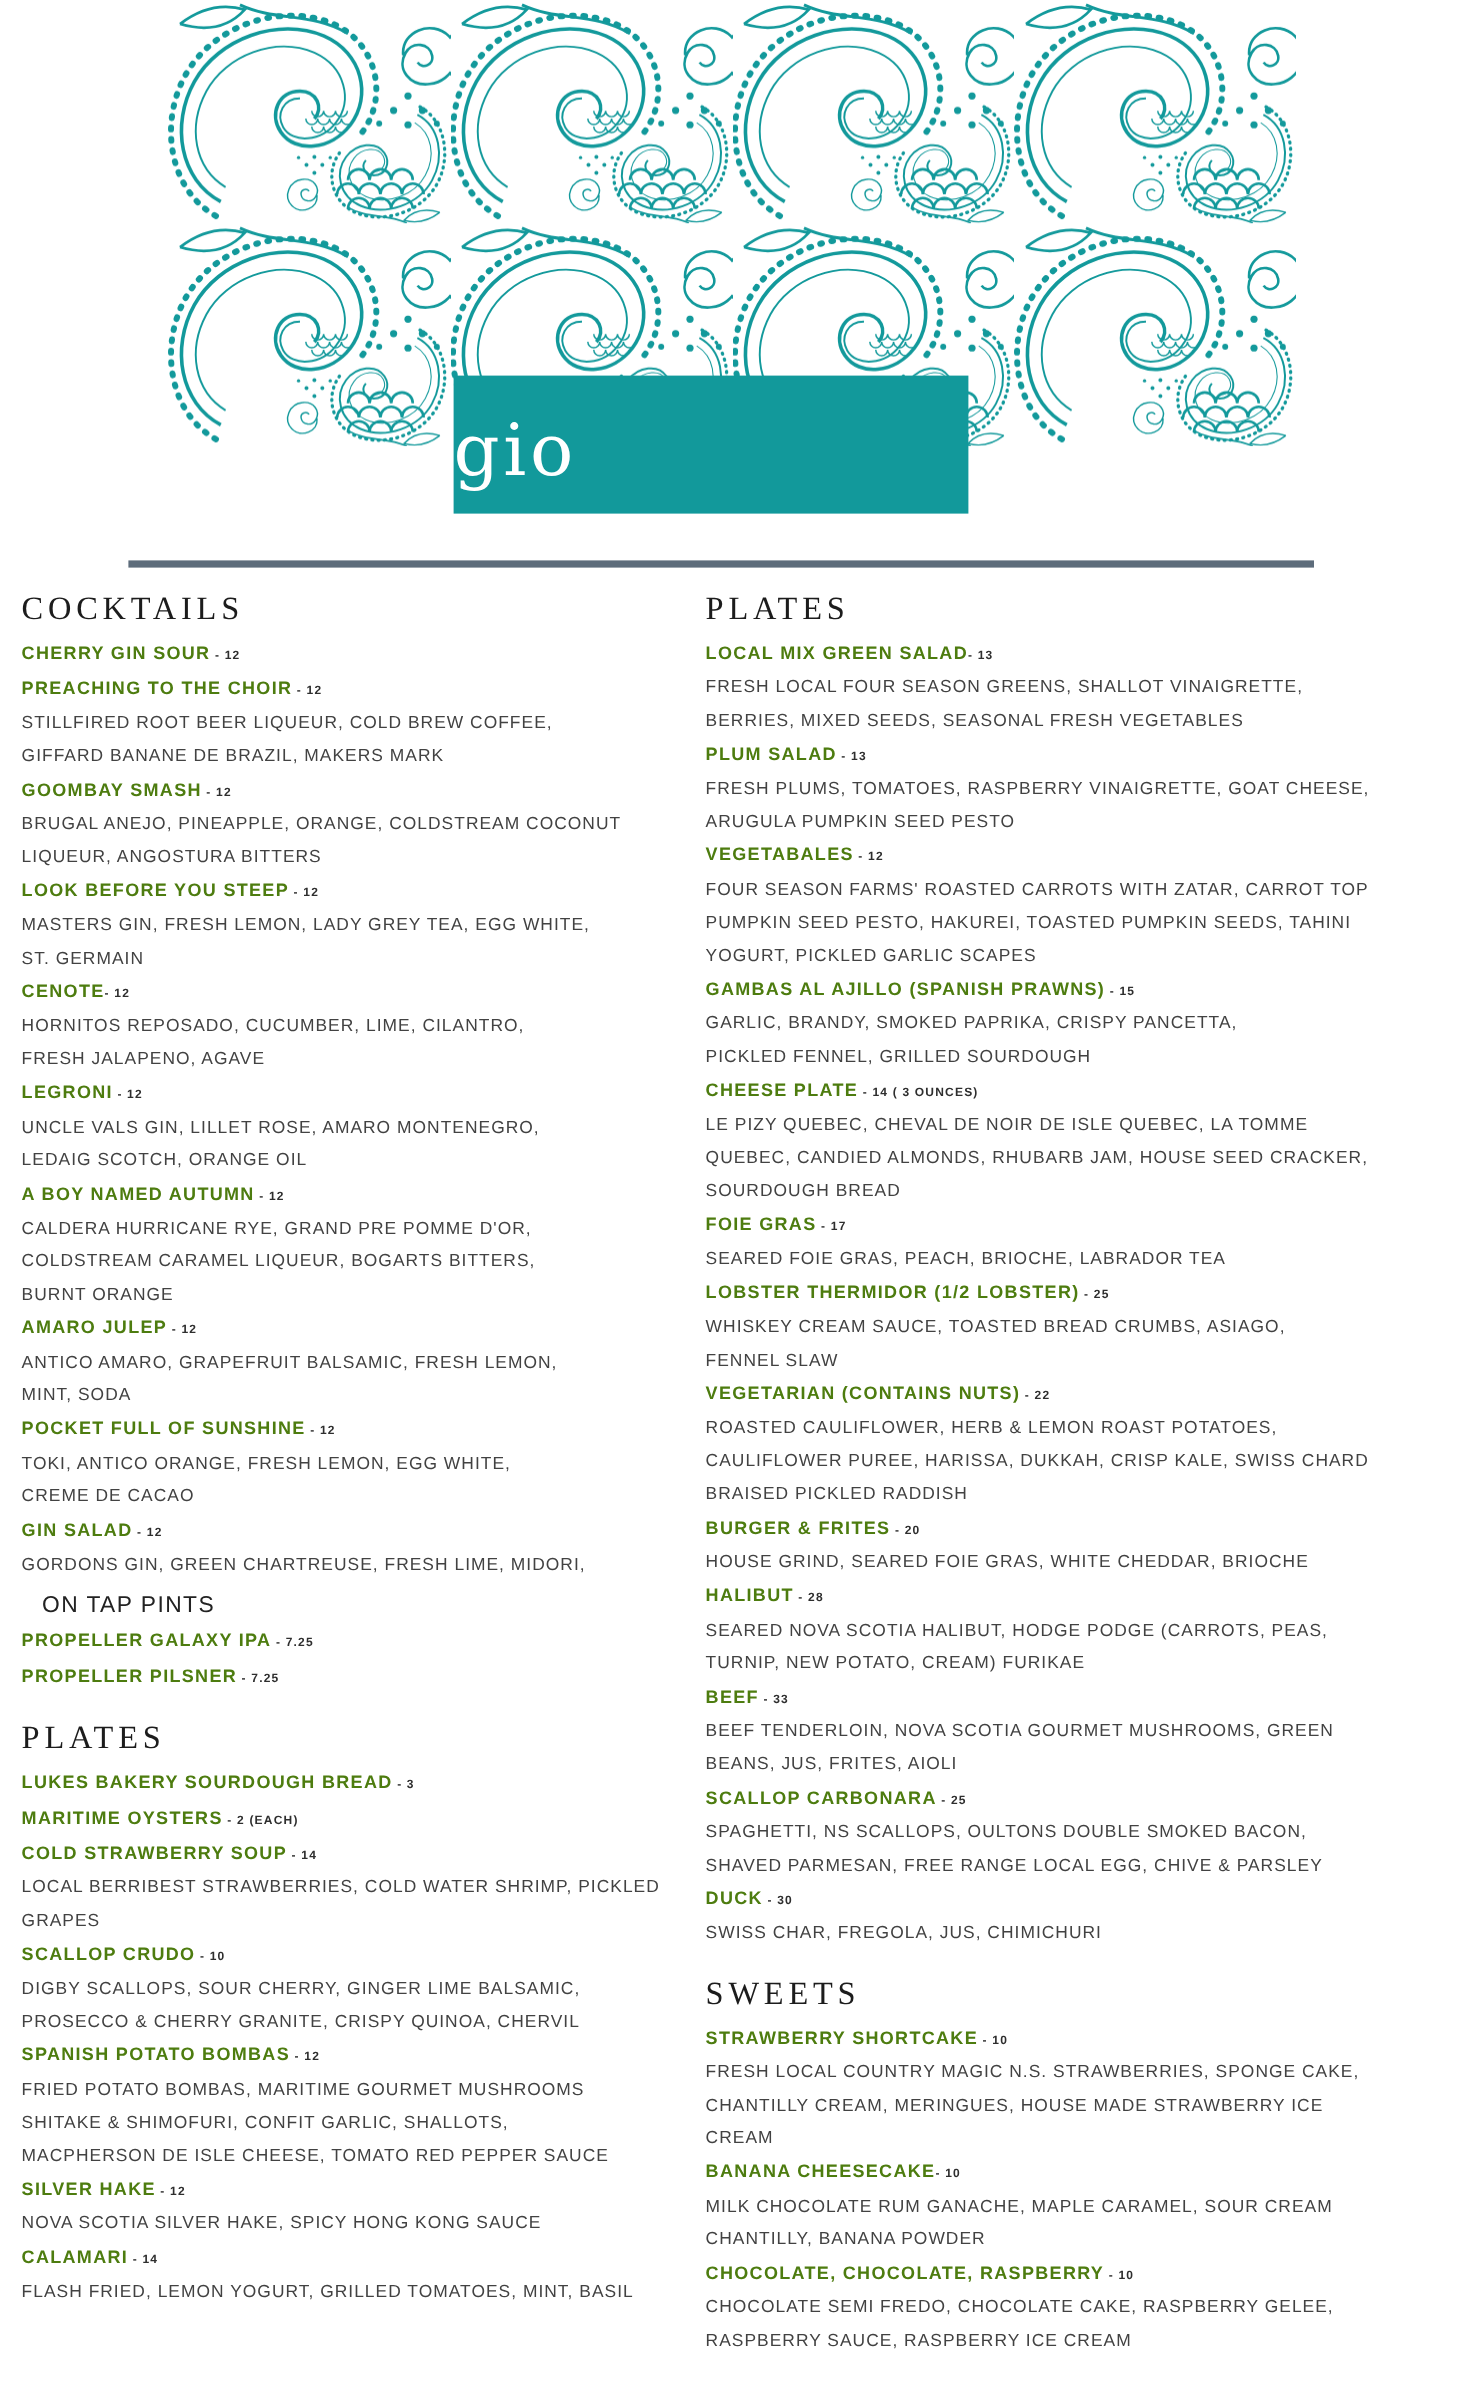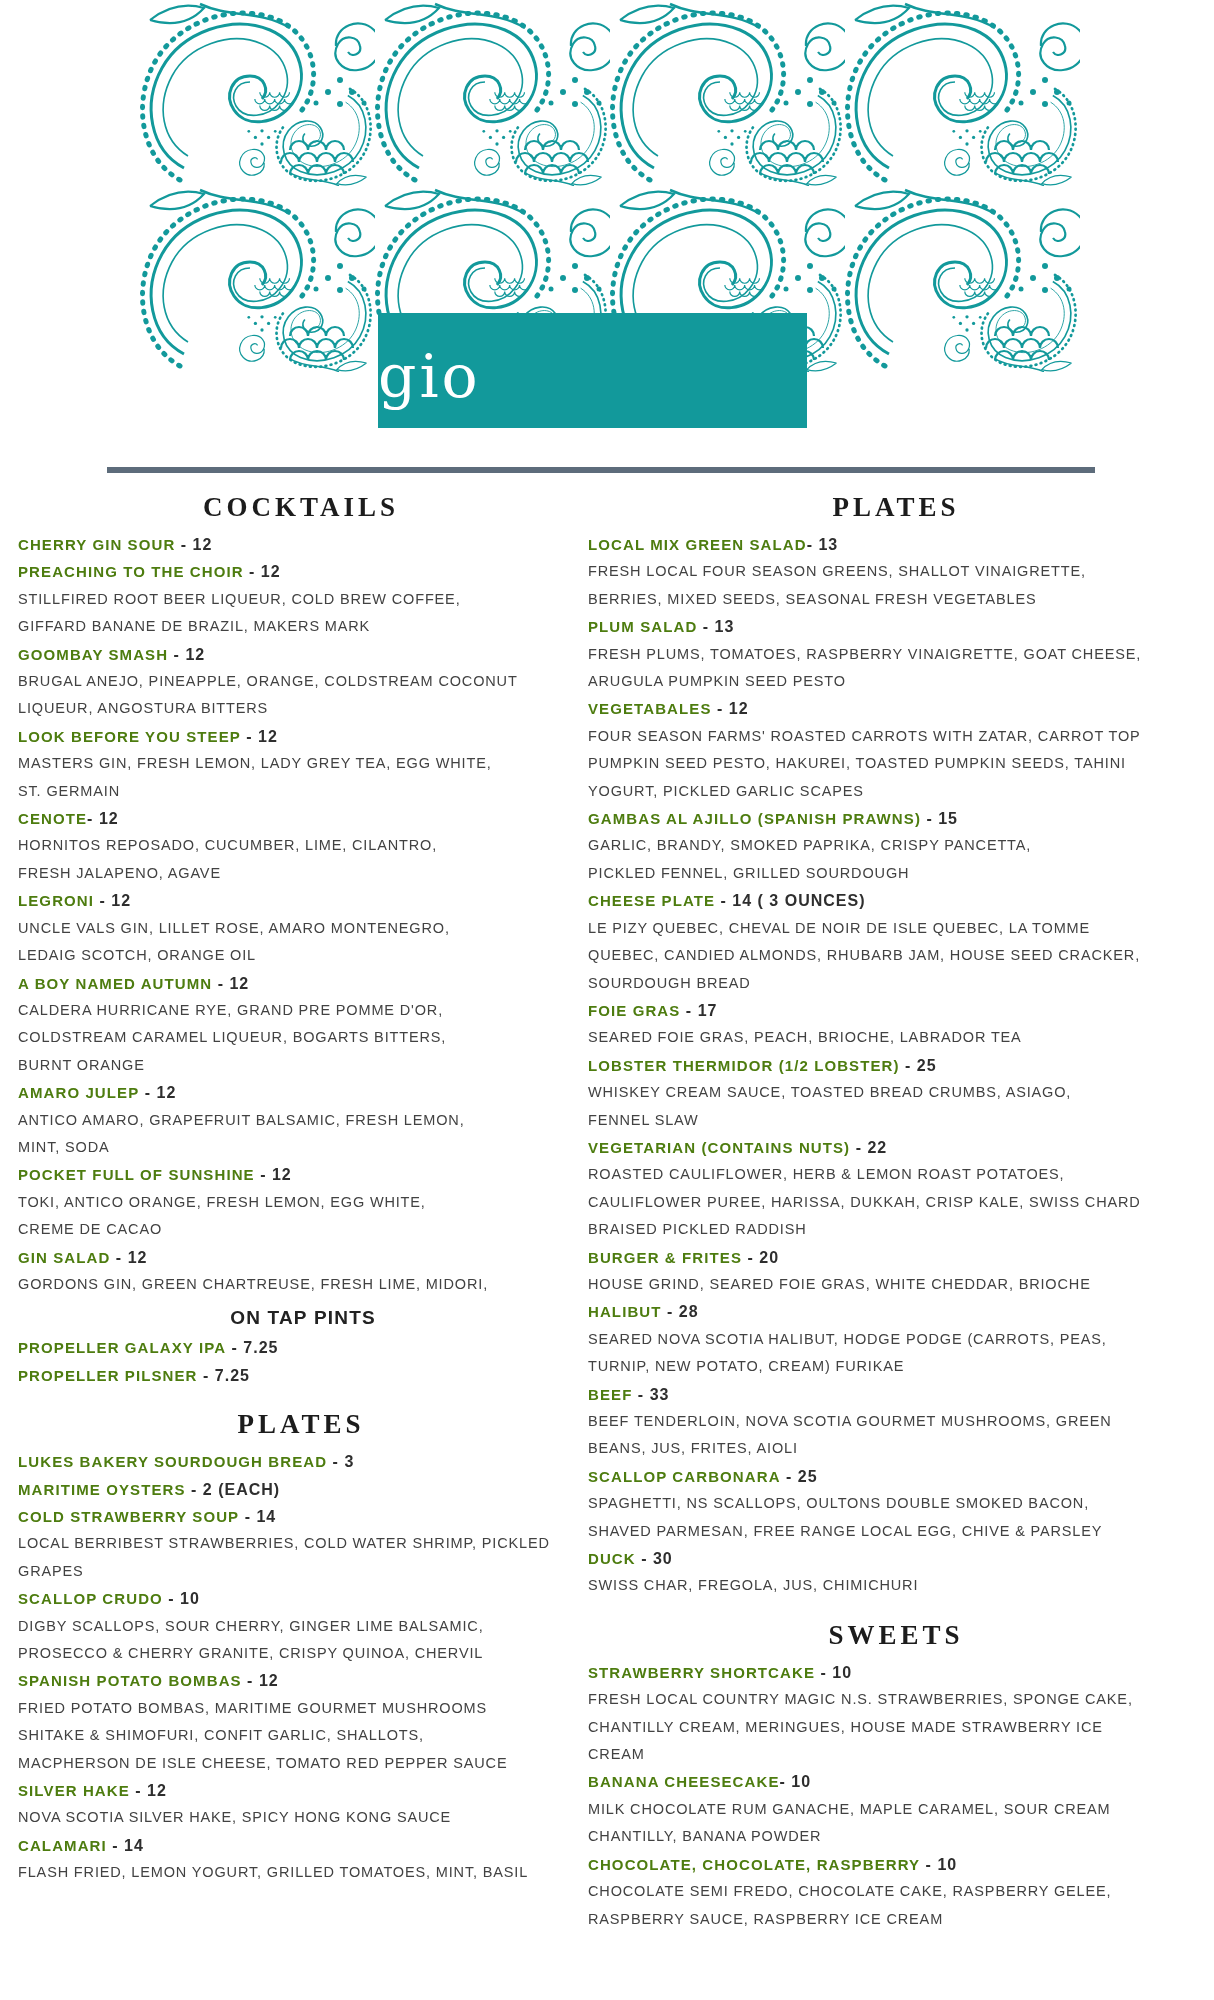--- a/index.html
+++ b/index.html
@@ -25,37 +25,36 @@
   .divider {
     position:absolute; left:107px; top:467px; width:988px; height:6px;
     background:#5d6c7b;
   }
   .col { position:absolute; top:490px; }
   .col-left  { left:18px;  width:566px; }
   .col-right { left:588px; width:616px; }
 
   .sec-title {
     font-family:"Liberation Serif", serif;
-    font-weight:bold; font-size:27px; letter-spacing:4px;
+    font-weight:normal; font-size:27px; letter-spacing:4px;
     color:#1c1c1c; line-height:34px;
     margin:18px 0 7px 0;
-    text-align:center;
   }
   .menu-section:first-child .sec-title { margin-top:0; }
   .sec-title[data-style="minor"] {
     font-family:"Liberation Sans", sans-serif;
     font-size:19px; letter-spacing:1.2px; color:#222222;
-    line-height:29px; margin:5px 0 2px 4px;
+    line-height:29px; margin:5px 0 2px 17px;
   }
   .item-name-line { line-height:27.4px; white-space:nowrap; }
   .item-name {
     font-weight:bold; font-size:15px; letter-spacing:1.1px; color:#4d7c0f;
   }
   .item-price {
-    font-weight:bold; font-size:16px; letter-spacing:1px; color:#2e2e2e;text-align:center;
+    font-weight:bold; font-size:10px; letter-spacing:1px; color:#2e2e2e;text-align:center;
   }
   .desc-line {
     line-height:27.4px; white-space:nowrap;
     font-size:14.5px; letter-spacing:0.85px; color:#424242;
   }
 </style>
 </head>
 <body>
 
 <div class="page">

